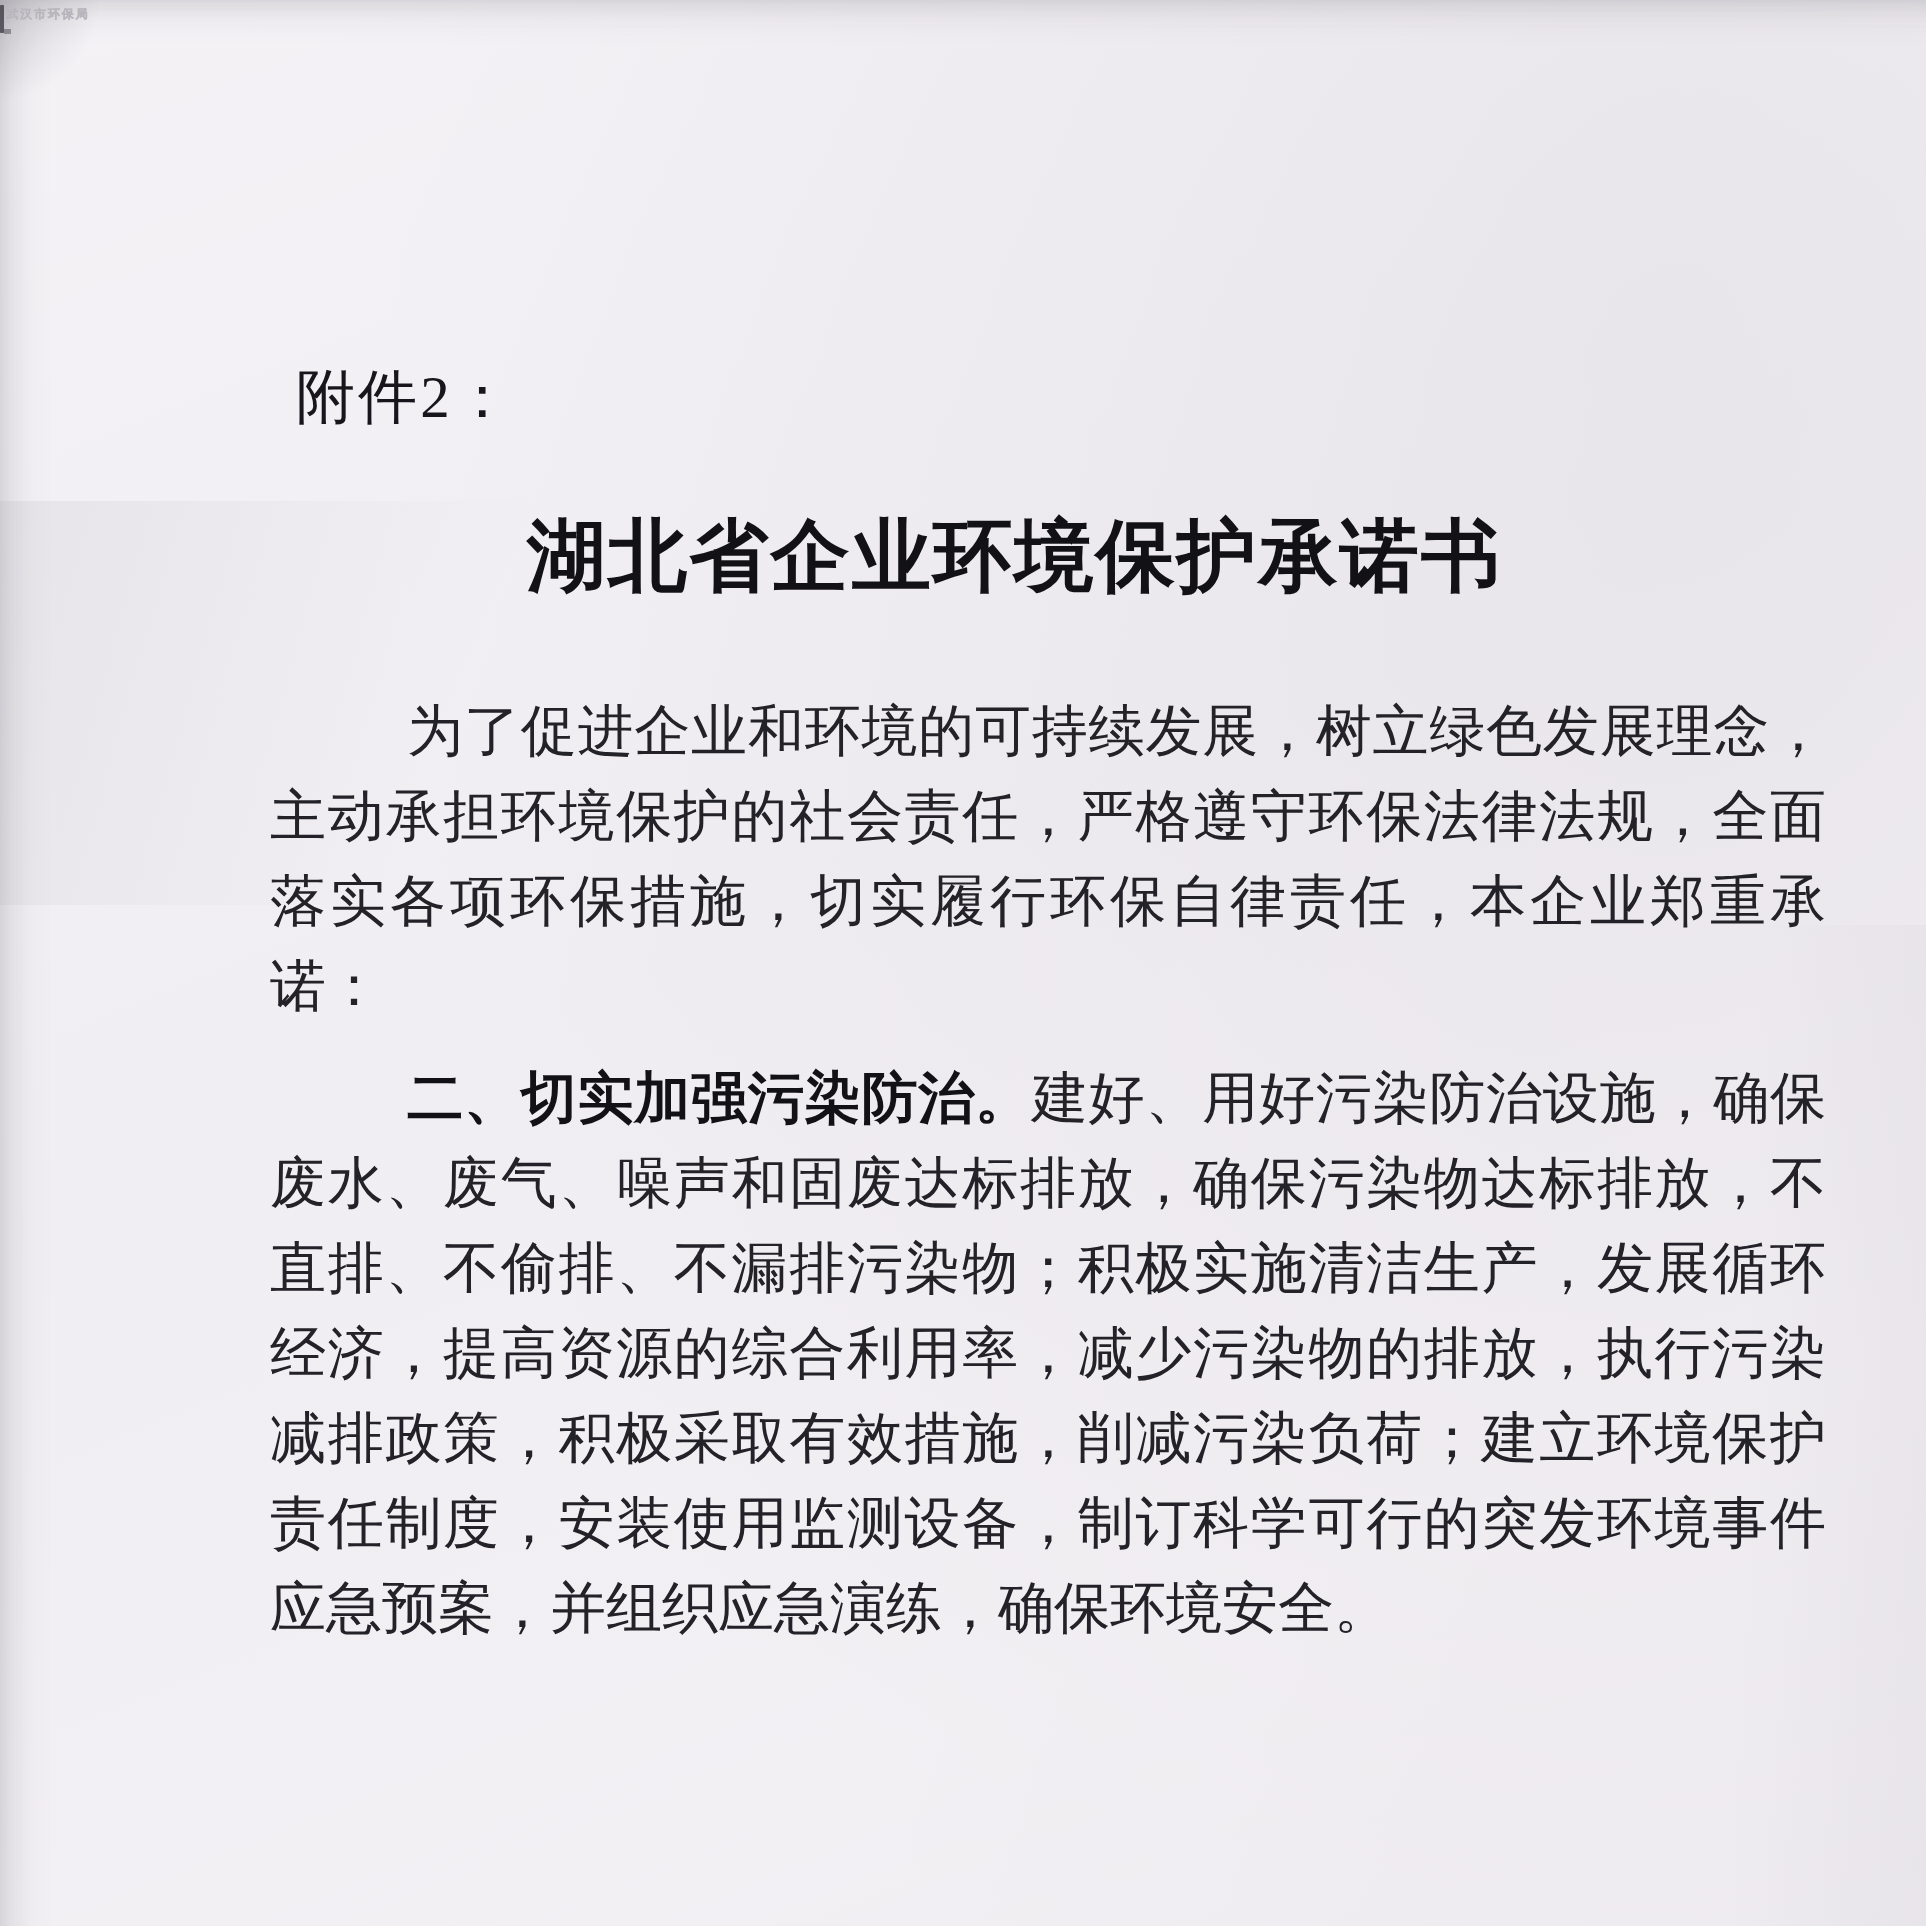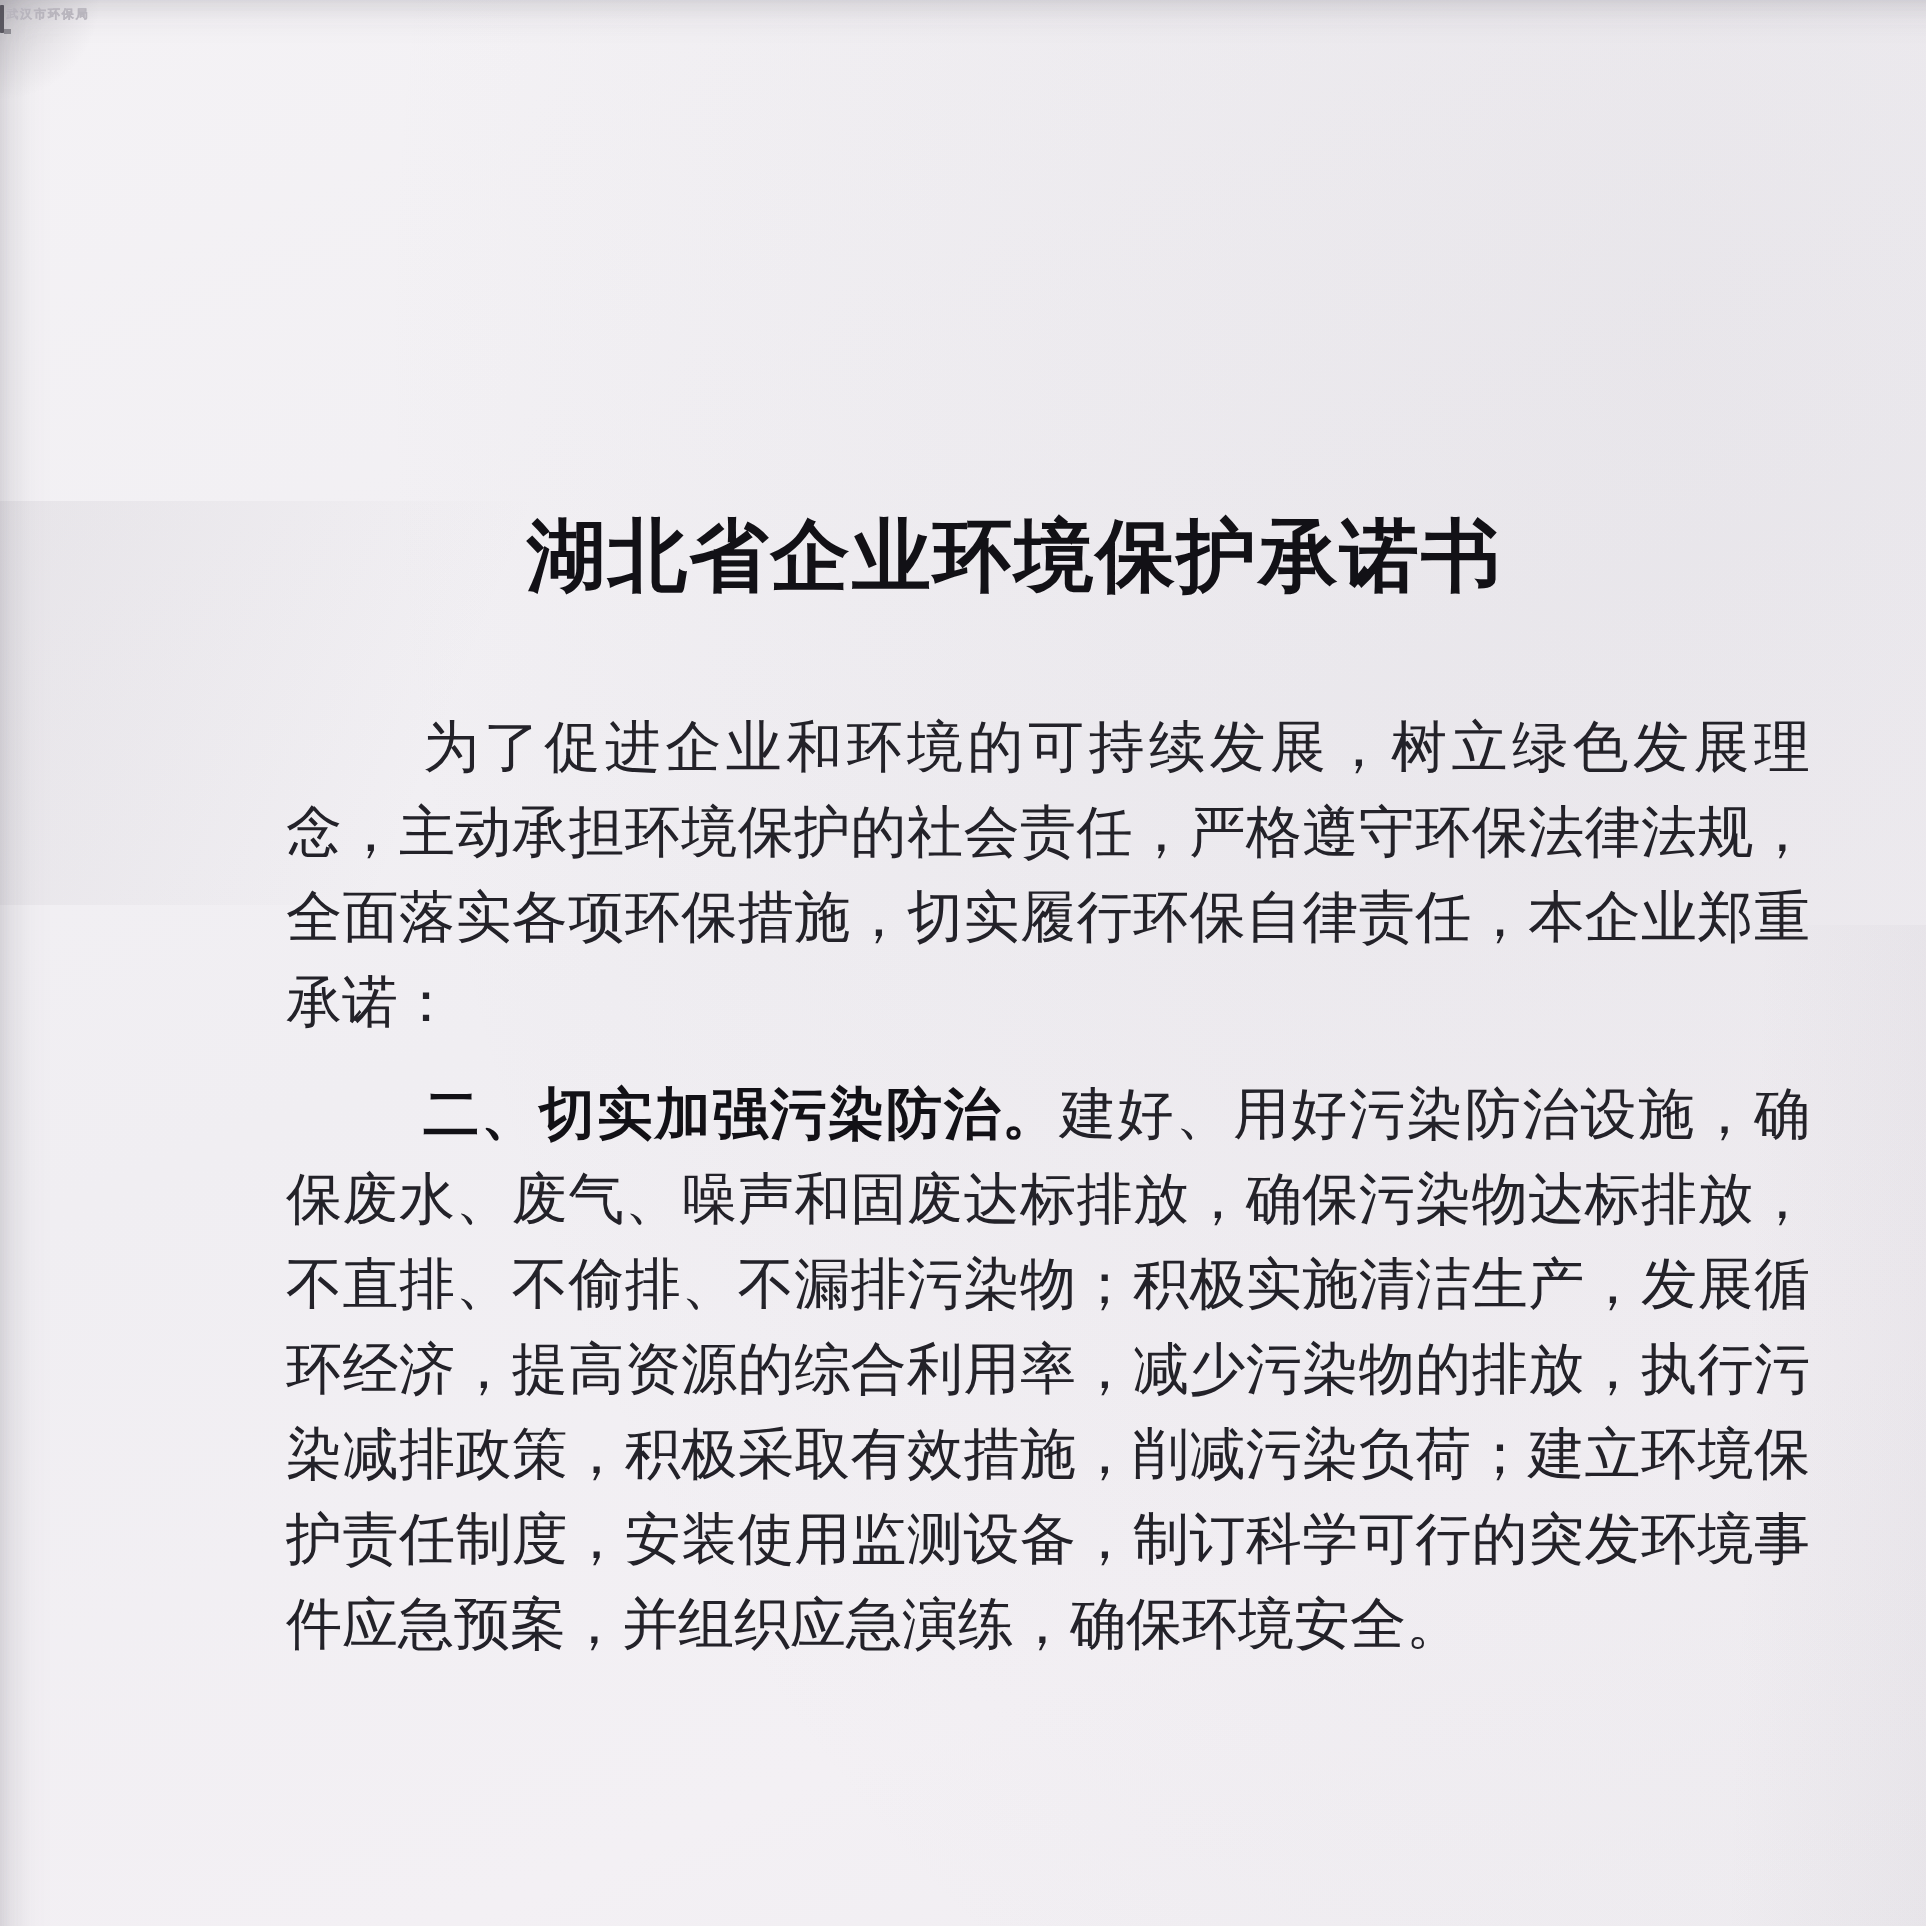--- a/index.html
+++ b/index.html
@@ -79,21 +79,21 @@
   .doc-body {
     position: absolute; left: 270px; top: 689px;
     width: 1556px;
     font-size: 56px;
     line-height: 85px;
     text-align: justify;
     word-break: break-all;
     color: #232229;
   }
   .doc-body p {
-    margin: 16px;
+    margin: 0;
     text-indent: 2.45em;
   }
   .doc-body p + p {
     margin-top: 27px;
   }
   .doc-body strong {
     font-weight: 700;
     color: #121116;
   }
 </style>
@@ -104,20 +104,21 @@
 
   <div class="crease crease-1"></div>
 
   <div class="crease crease-3"></div>
 
   <div class="artifact-bar"></div>
   <div class="artifact-dot"></div>
 
   <div class="watermark">武汉市环保局</div>
 
+  <div class="attachment-label">附件2：</div>
 
   <h1 class="doc-title">湖北省企业环境保护承诺书</h1>
 
   <div class="doc-body">
 
     <p><strong></strong><span>为了促进企业和环境的可持续发展，树立绿色发展理念，主动承担环境保护的社会责任，严格遵守环保法律法规，全面落实各项环保措施，切实履行环保自律责任，本企业郑重承诺：</span></p>
 
 
     <p><strong>二、切实加强污染防治。</strong><span>建好、用好污染防治设施，确保废水、废气、噪声和固废达标排放，确保污染物达标排放，不直排、不偷排、不漏排污染物；积极实施清洁生产，发展循环经济，提高资源的综合利用率，减少污染物的排放，执行污染减排政策，积极采取有效措施，削减污染负荷；建立环境保护责任制度，安装使用监测设备，制订科学可行的突发环境事件应急预案，并组织应急演练，确保环境安全。</span></p>
 

